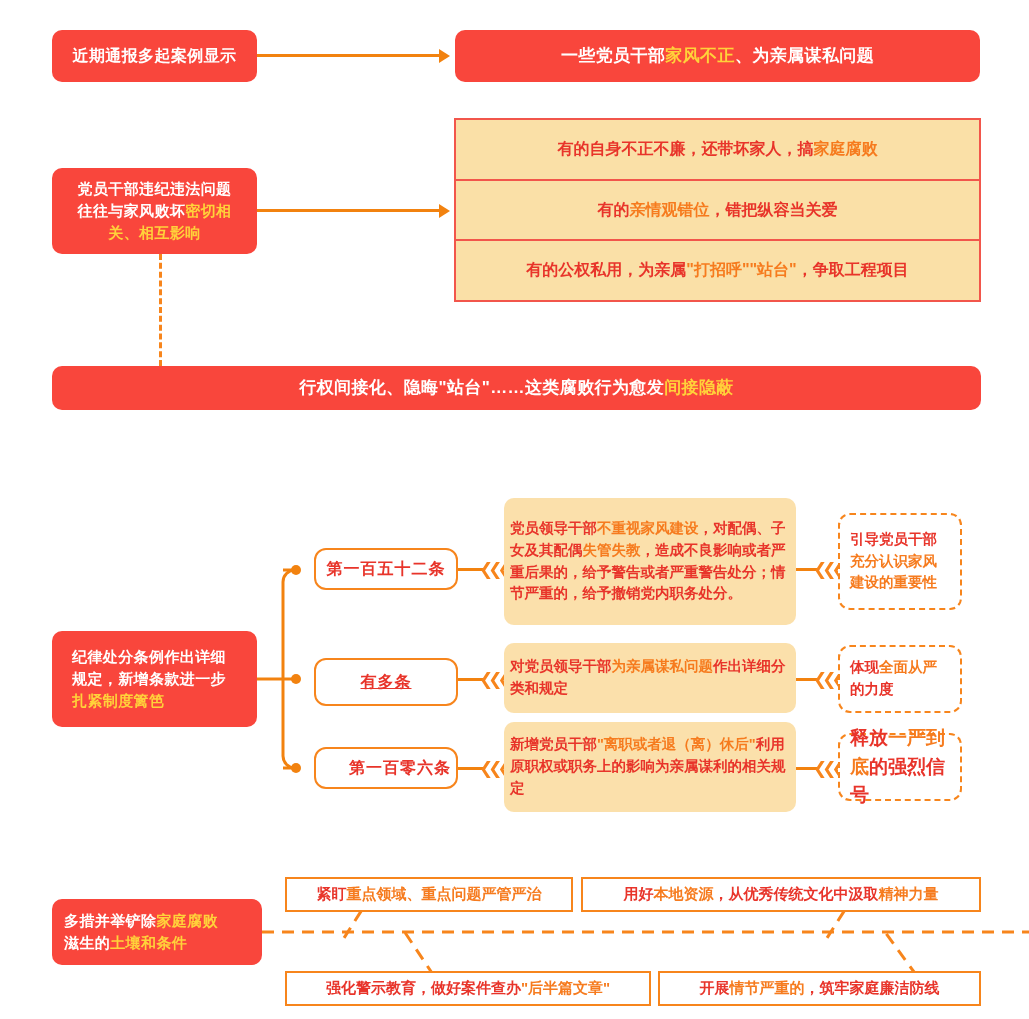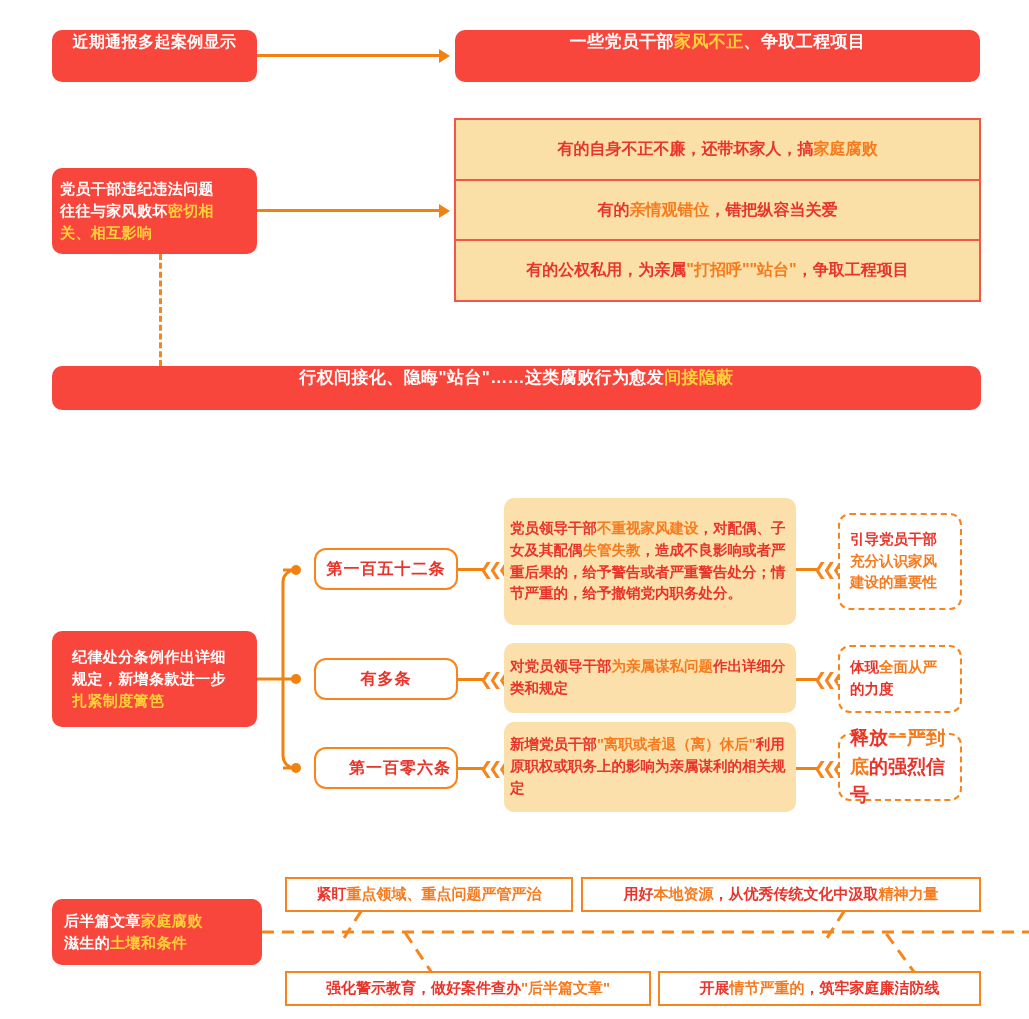--- a/index.html
+++ b/index.html
@@ -7,21 +7,21 @@
   body{
     width:1029px; height:1019px; position:relative; overflow:hidden;
     font-family:"Liberation Sans","DejaVu Sans",sans-serif;
     -webkit-font-smoothing:antialiased;
   }
   .abs{ position:absolute; }
 
   
   .redbox{
     background:#f9463c; border-radius:10px; color:#fff;
-    font-weight:bold; display:flex; align-items:flex-start;
+    font-weight:bold; display:flex; align-items:center;
     line-height:1.45; letter-spacing:.4px;
   }
   .redbox.center{ justify-content:center; text-align:center; }
   .redbox.lead{ justify-content:flex-start; text-align:left; }
   .hl-y{ color:#ffd23a; }
 
   
   .ypanel{
     border:2px solid #f2564b; background:#fae0a7;
     display:flex; flex-direction:column;
@@ -79,21 +79,21 @@
 
 <div class="abs redbox center" style="left:52px; top:30px; width:205px; height:52px; font-size:16px;">
   <span>近期通报多起案例显示</span>
 </div>
 
 <div class="abs hline" style="left:257px; top:54px; width:182px;"></div>
 <div class="abs arrowhead" style="left:439px; top:48.5px;"></div>
 
 <div class="abs redbox center" style="left:455px; top:30px; width:525px; height:52px; font-size:17px;">
   <span>
-    <span>一些党员干部</span><span class="hl-y">家风不正</span><span>、争取工程项目</span>
+    <span>一些党员干部</span><span class="hl-y">家风不正</span><span>、为亲属谋私问题</span>
   </span>
 </div>
 
 <div class="abs redbox center" style="left:52px; top:168px; width:205px; height:86px; font-size:15px; flex-direction:column; padding:0 8px;">
   <div style="white-space:nowrap;">
     <span>党员干部违纪违法问题</span>
   </div>
   <div style="white-space:nowrap;">
     <span>往往与家风败坏</span><span class="hl-y">密切相</span>
   </div>
@@ -169,21 +169,21 @@
 </div>
 <div class="abs hline" style="left:796px; top:568px; width:22px;"></div>
 <div class="abs chev" style="left:813px; top:561px;">❮❮❮</div>
 
 <div class="abs dbox" style="left:838px; top:513px; width:124px; height:97px; font-size:14.5px;">
   <span>
     <span>引导党员干部</span><span class="hl-o">充分认识家风建设的重要性</span>
   </span>
 </div>
 
-<div class="abs obox" style="left:314px; top:658px; width:144px; height:42px; font-size:16px;">
+<div class="abs obox" style="left:314px; top:658px; width:144px; height:48px; font-size:16px;text-decoration:underline;">
   <span>有多条</span>
 </div>
 <div class="abs hline" style="left:458px; top:678px; width:26px;"></div>
 <div class="abs chev" style="left:479px; top:671px;">❮❮❮</div>
 
 <div class="abs pbox" style="left:504px; top:643px; width:292px; height:70px; font-size:14.5px;">
   <span>
     <span>对党员领导干部</span><span class="hl-o">为亲属谋私问题</span><span>作出详细分类和规定</span>
   </span>
 </div>
@@ -211,21 +211,21 @@
 <div class="abs chev" style="left:813px; top:760px;">❮❮❮</div>
 
 <div class="abs dbox" style="left:838px; top:733px; width:124px; height:68px; font-size:19px;">
   <span>
     <span>释放</span><span class="hl-o">一严到底</span><span>的强烈信号</span>
   </span>
 </div>
 
 <div class="abs redbox lead" style="left:52px; top:899px; width:210px; height:66px; font-size:15px; flex-direction:column; align-items:flex-start; justify-content:center; padding-left:12px;">
   <div style="white-space:nowrap;">
-    <span>后半篇文章</span><span class="hl-y">家庭腐败</span>
+    <span>多措并举铲除</span><span class="hl-y">家庭腐败</span>
   </div>
   <div style="white-space:nowrap;">
     <span>滋生的</span><span class="hl-y">土壤和条件</span>
   </div>
 </div>
 
 <svg class="abs" style="left:262px; top:880px; width:767px; height:135px;" width="767" height="135">
   <line x1="0" y1="52" x2="767" y2="52" stroke="#f7851c" stroke-width="3" stroke-dasharray="12,8"></line>
   <line x1="110" y1="14" x2="82" y2="58" stroke="#f7851c" stroke-width="3" stroke-dasharray="12,8"></line>
   <line x1="172" y1="96" x2="140" y2="48" stroke="#f7851c" stroke-width="3" stroke-dasharray="12,8"></line>

